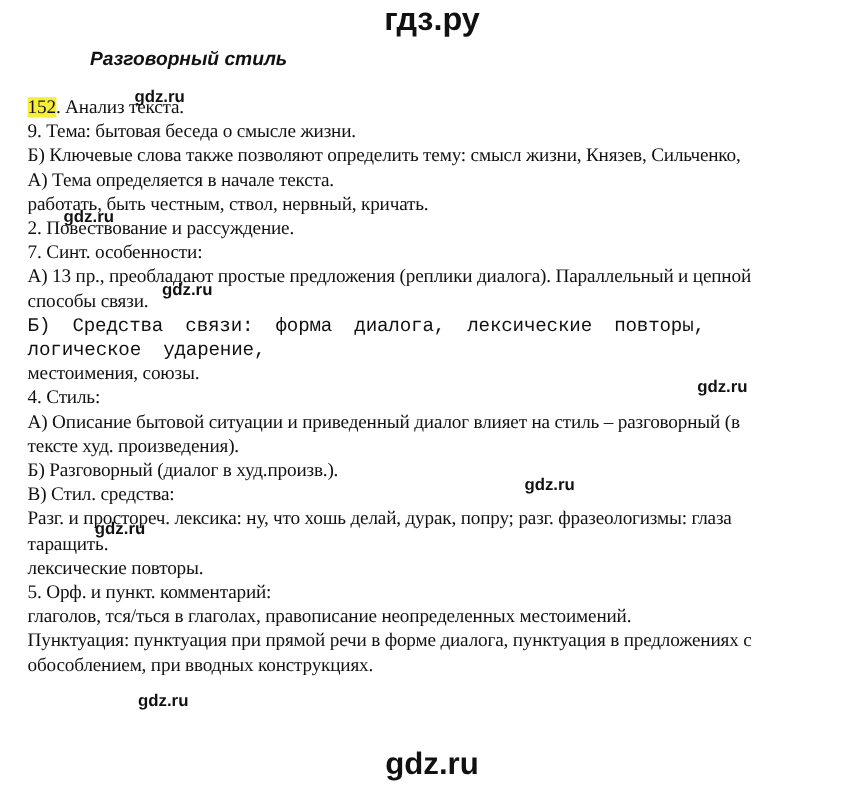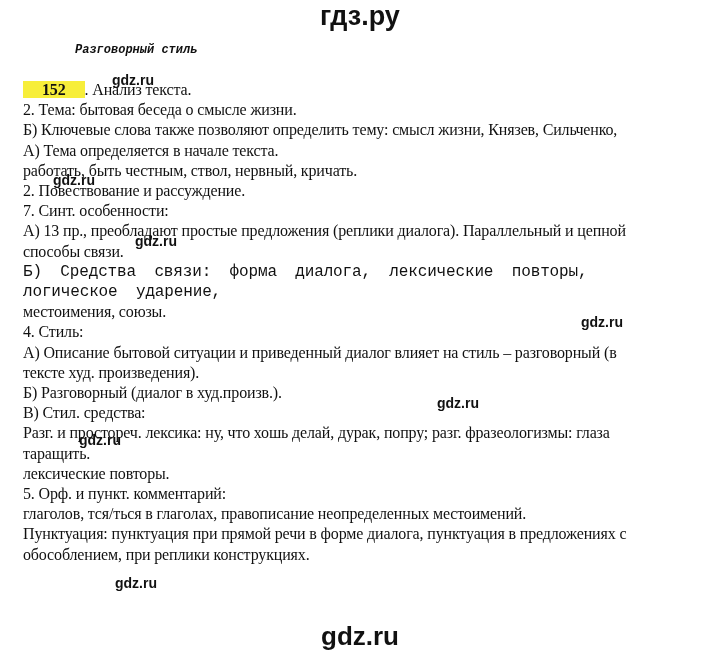--- a/index.html
+++ b/index.html
@@ -35,85 +35,85 @@
       font-family: "Liberation Sans", sans-serif;
       font-weight: bold;
       font-size: 26px;
       line-height: 32px;
       color: #111;
     }
     .section-title {
       position: absolute;
       top: 40px;
       left: 75px;
-      font-family: Liberation Mono, monospace;
+      font-family: Liberation Sans, sans-serif;
       font-weight: bold;
       font-style: italic;
-      font-size: 12px;
+      font-size: 16px;
       line-height: 20px;
     }
     .content {
       position: absolute;
       top: 80px;
       left: 23px;
       width: 677px;
       font-family: "Liberation Serif", serif;
       font-size: 16px;
       line-height: 20.2px;
       letter-spacing: -0.15px;
     }
     .line {
       margin: 0;
       padding: 0;
     }
     .task-number {
       background: #f7ee3a;
-      font-weight: bold;
-      padding: 0 19px;
+      font-weight: normal;
+      padding: 0 0;
     }
     .watermark {
       position: absolute;
       font-family: "Liberation Sans", sans-serif;
       font-weight: bold;
       font-size: 14px;
       line-height: 14px;
       color: #111;
     }
   </style>
 </head>
 <body>
 
 <div class="site-header">гдз.ру</div>
 
 <div class="section-title">Разговорный стиль</div>
 
 <div class="content">
   <p class="line"><span class="task-number">152</span><span>. Анализ текста.</span></p>
-  <p class="line">2. Тема: бытовая беседа о смысле жизни.</p>
+  <p class="line">9. Тема: бытовая беседа о смысле жизни.</p>
   <p class="line">Б) Ключевые слова также позволяют определить тему: смысл жизни, Князев, Сильченко,</p>
   <p class="line">А) Тема определяется в начале текста.</p>
   <p class="line">работать, быть честным, ствол, нервный, кричать.</p>
   <p class="line">2. Повествование и рассуждение.</p>
   <p class="line">7. Синт. особенности:</p>
   <p class="line">А) 13 пр., преобладают простые предложения (реплики диалога). Параллельный и цепной</p>
   <p class="line">способы связи.</p>
   <p class="line" style="word-spacing: 9px; font-family: Liberation Mono, monospace;">Б) Средства связи: форма диалога, лексические повторы, логическое ударение,</p>
   <p class="line">местоимения, союзы.</p>
   <p class="line">4. Стиль:</p>
   <p class="line">А) Описание бытовой ситуации и приведенный диалог влияет на стиль – разговорный (в</p>
   <p class="line">тексте худ. произведения).</p>
   <p class="line">Б) Разговорный (диалог в худ.произв.).</p>
   <p class="line">В) Стил. средства:</p>
   <p class="line">Разг. и простореч. лексика: ну, что хошь делай, дурак, попру; разг. фразеологизмы: глаза</p>
   <p class="line">таращить.</p>
   <p class="line">лексические повторы.</p>
   <p class="line">5. Орф. и пункт. комментарий:</p>
   <p class="line">глаголов, тся/ться в глаголах, правописание неопределенных местоимений.</p>
   <p class="line">Пунктуация: пунктуация при прямой речи в форме диалога, пунктуация в предложениях с</p>
-  <p class="line">обособлением, при реплики конструкциях.</p>
+  <p class="line">обособлением, при вводных конструкциях.</p>
 </div>
 
 <div class="watermark" style="top:73px; left:112px;">gdz.ru</div>
 <div class="watermark" style="top:173px; left:53px;">gdz.ru</div>
 <div class="watermark" style="top:234px; left:135px;">gdz.ru</div>
 <div class="watermark" style="top:315px; left:581px;">gdz.ru</div>
 <div class="watermark" style="top:396px; left:437px;">gdz.ru</div>
 <div class="watermark" style="top:433px; left:79px;">gdz.ru</div>
 <div class="watermark" style="top:576px; left:115px;">gdz.ru</div>
 

